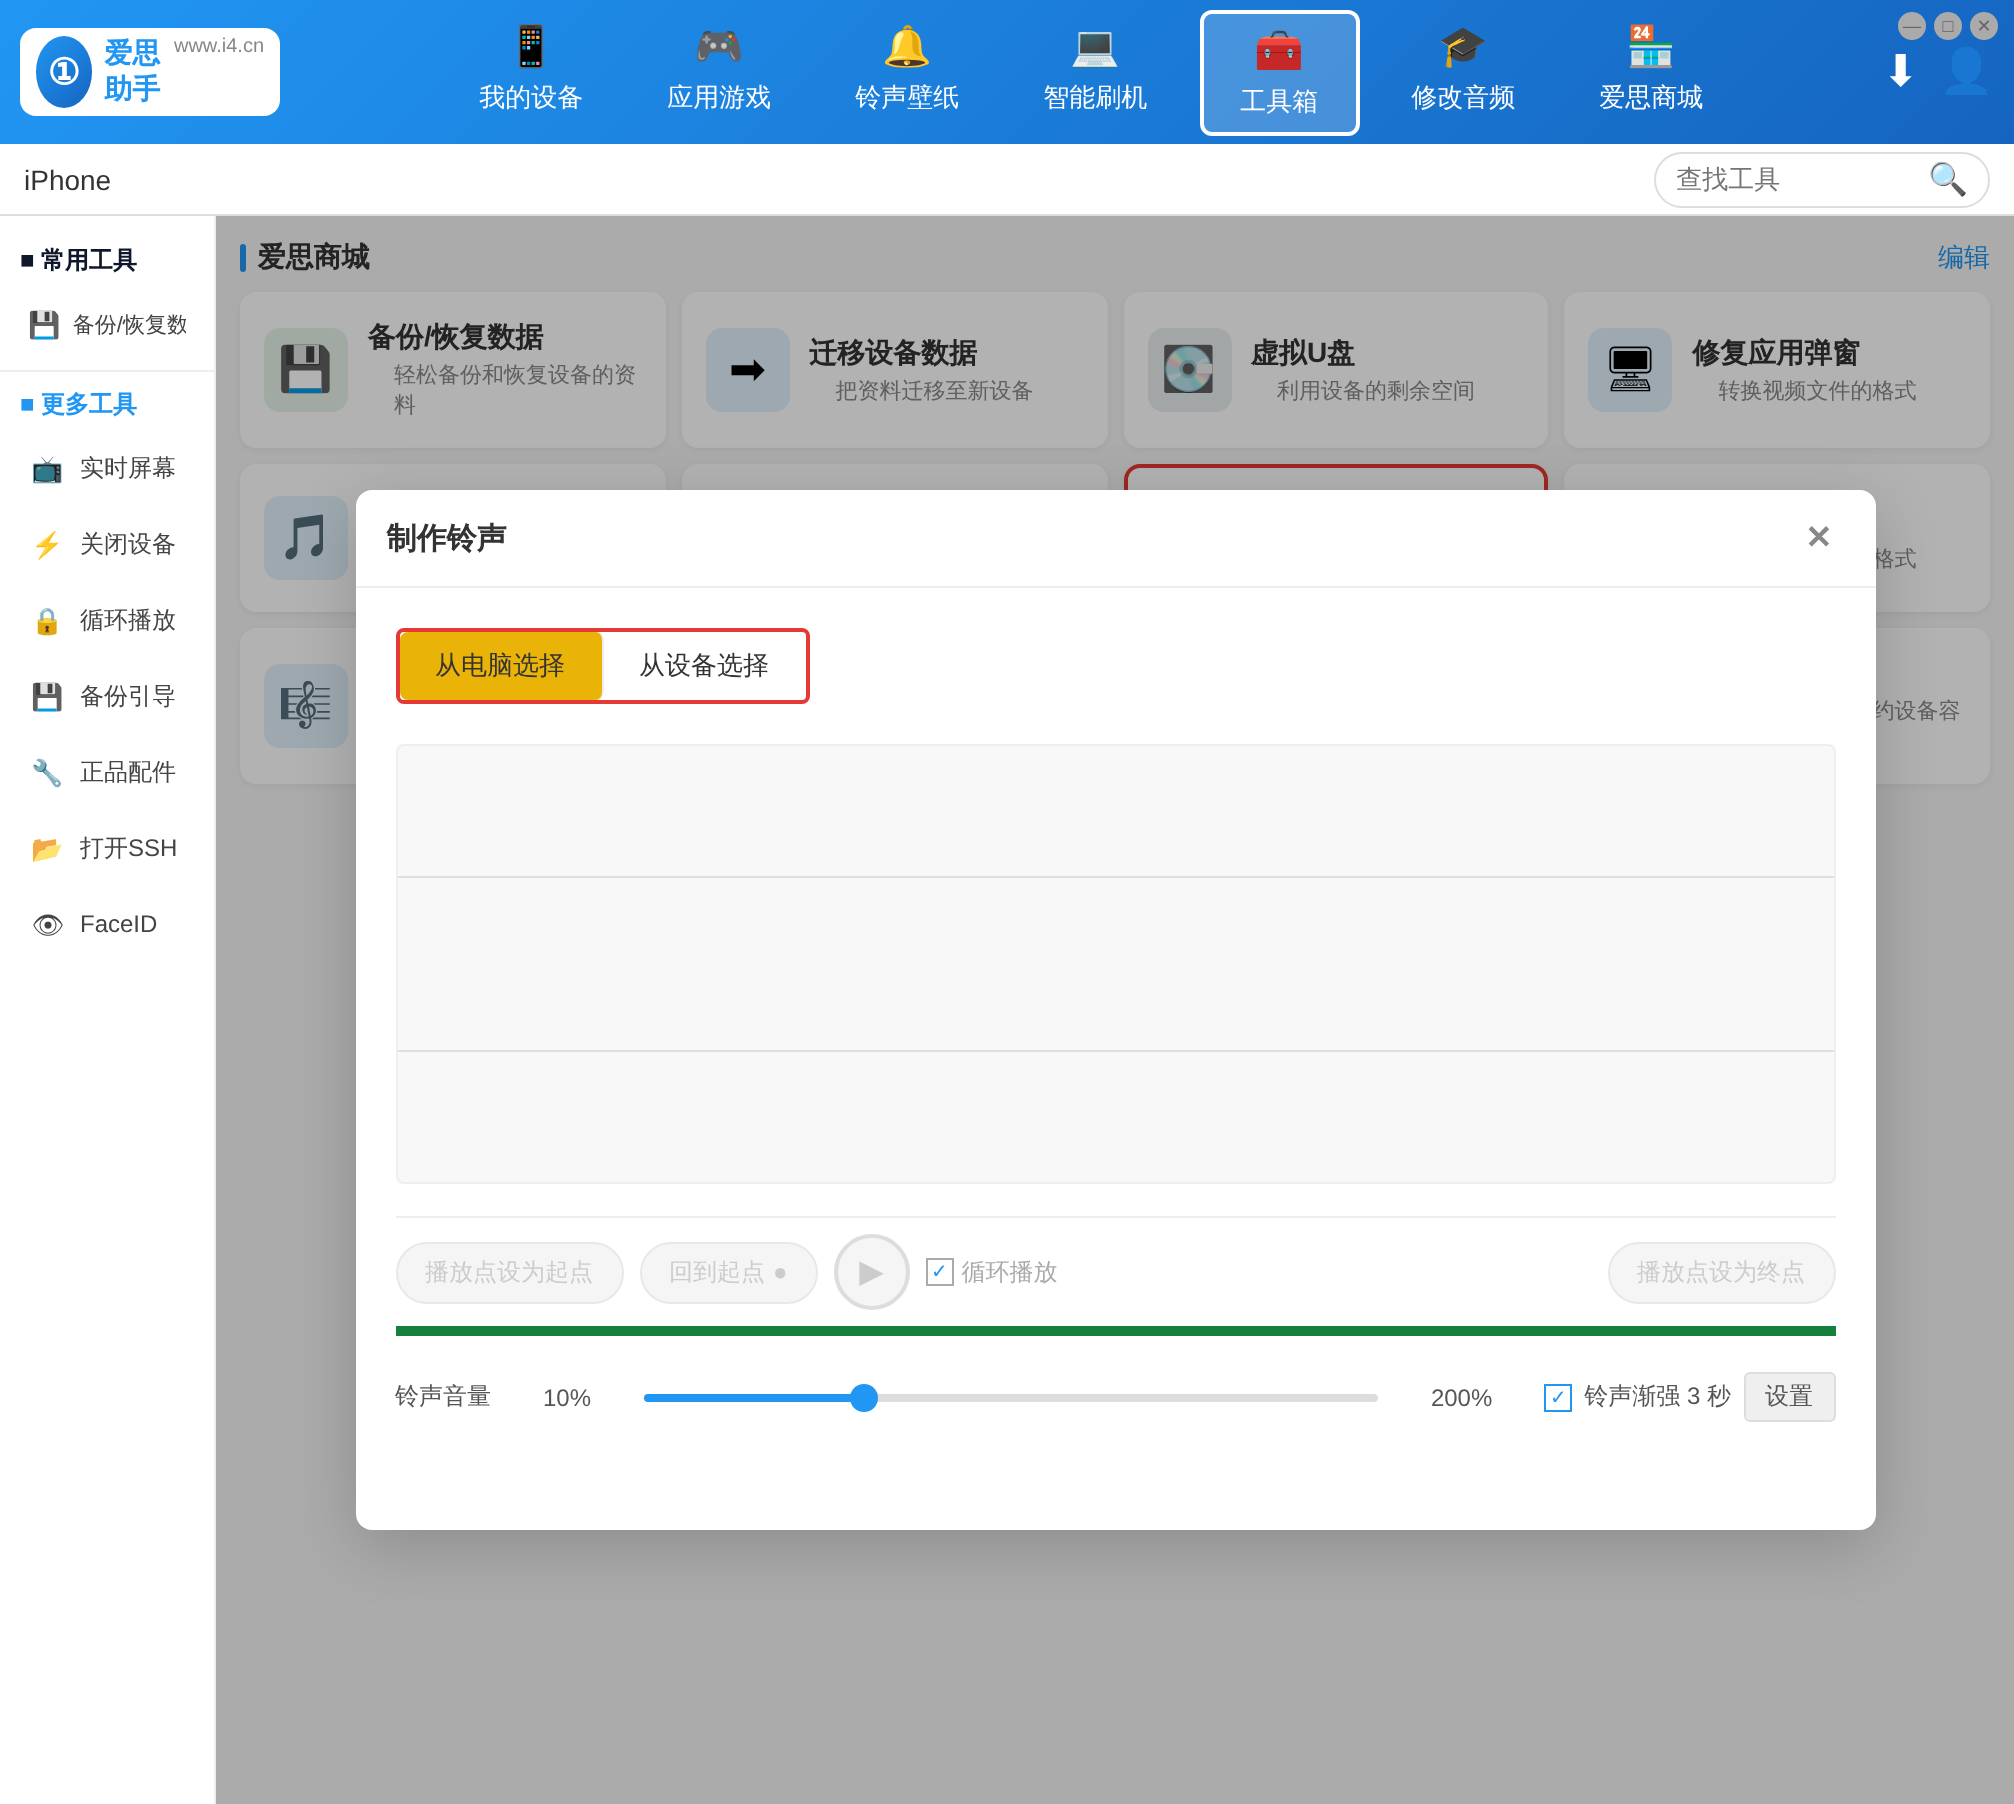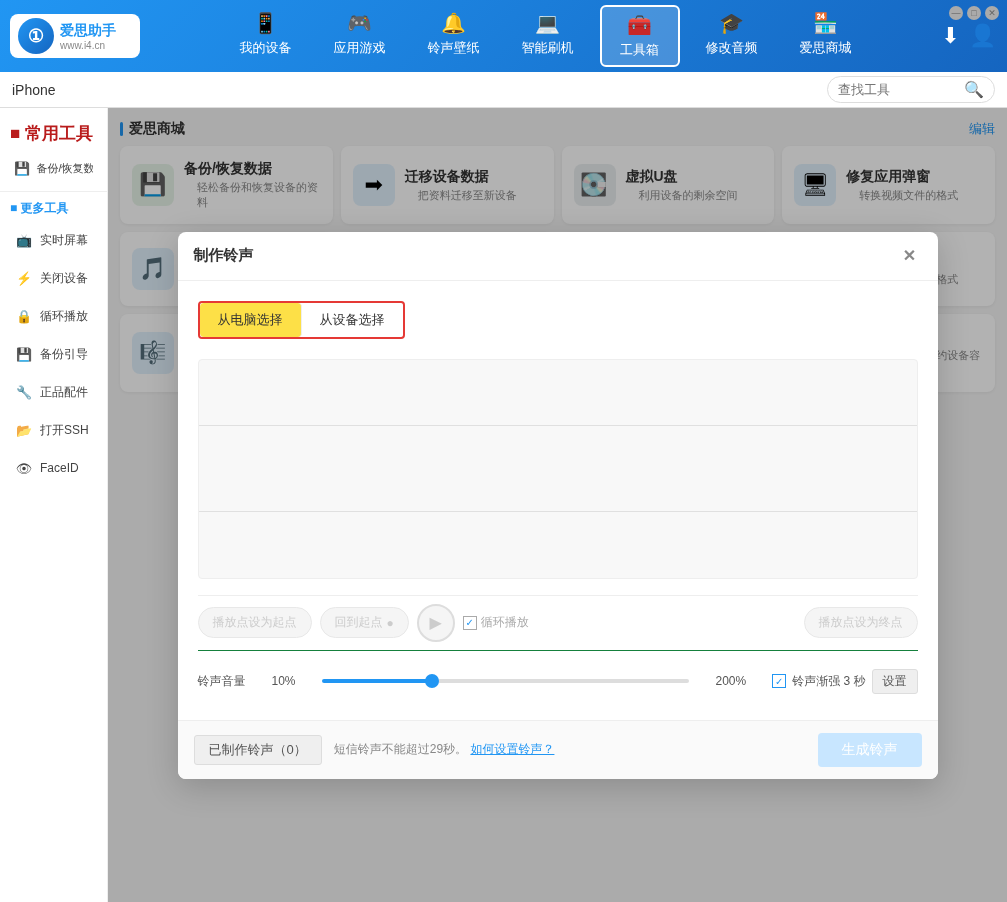--- a/index.html
+++ b/index.html
@@ -12,21 +12,21 @@
     }
     .logo-area {
       display: flex; align-items: center; width: 130px;
       background: #fff; border-radius: 8px; padding: 4px 8px; margin-right: 10px;
     }
     .logo-icon {
       width: 36px; height: 36px; background: linear-gradient(135deg, #2196F3, #1565C0);
       border-radius: 50%; display: flex; align-items: center; justify-content: center;
       color: #fff; font-weight: bold; font-size: 18px; margin-right: 6px;
     }
-    .logo-text { display: flex; flex-direction: column; }
+    .logo-text { display: flex; flex-direction: row; }
     .logo-title { font-size: 14px; font-weight: bold; color: #2196F3; }
     .logo-url { font-size: 10px; color: #888; }
 
     .nav-items { display: flex; flex: 1; justify-content: center; gap: 10px; }
     .nav-item {
       display: flex; flex-direction: column; align-items: center; color: #fff;
       cursor: pointer; padding: 6px 16px; border-radius: 6px; min-width: 80px;
       font-size: 13px; gap: 4px;
     }
     .nav-item.active { background: rgba(255,255,255,0.2); }
@@ -53,21 +53,21 @@
 
     
     .main-area { display: flex; height: calc(902px - 72px - 36px); }
 
     
     .sidebar {
       width: 108px; background: #fff; border-right: 1px solid #eee;
       display: flex; flex-direction: column; padding: 8px 0; overflow: hidden;
     }
     .sidebar-section-title {
-      font-size: 17px; color: #b91c1c; padding: 6px 10px 4px; font-weight: bold;
+      font-size: 12px; color: #0f172a; padding: 6px 10px 4px; font-weight: bold;
     }
     .sidebar-item {
       display: flex; align-items: center; padding: 8px 10px; cursor: pointer;
       font-size: 12px; color: #444; gap: 6px; border-radius: 4px; margin: 1px 4px;
     }
     .sidebar-item-icon { width: 20px; height: 20px; border-radius: 4px; display: flex; align-items: center; justify-content: center; font-size: 13px; }
     .more-tools { font-size: 12px; color: #2196F3; padding: 8px 10px 4px; font-weight: bold; border-top: 1px solid #eee; margin-top: 4px; }
 
     
     .content { flex: 1; background: #f5f5f5; overflow: auto; padding: 12px; position: relative; }
@@ -118,21 +118,21 @@
     .btn-from-device {
       background: #fff; border: 2px solid #e53935; color: #333;
     }
 
     .audio-preview {
       background: #f8f8f8; border: 1px solid #eee; border-radius: 4px;
       height: 220px; margin-bottom: 16px; position: relative;
     }
 
     .playback-controls {
-      display: flex; align-items: center; gap: 8px; padding: 8px 0; border-top: 1px solid #eee; border-bottom: 1px solid #15803d;
+      display: flex; align-items: center; gap: 8px; padding: 8px 0; border-top: 1px solid #eee; border-bottom: 5px solid #15803d;
       margin-bottom: 12px;
     }
     .ctrl-btn {
       padding: 6px 14px; border-radius: 20px; border: 1px solid #ddd; background: #f5f5f5;
       font-size: 12px; color: #aaa; cursor: pointer; display: flex; align-items: center; gap: 4px;
     }
     .ctrl-btn.disabled { color: #ccc; border-color: #e8e8e8; }
     .play-btn {
       width: 38px; height: 38px; border-radius: 50%; border: 2px solid #ddd;
       background: #f5f5f5; display: flex; align-items: center; justify-content: center;
@@ -389,21 +389,21 @@
 
     <div class="dialog-overlay">
       <div class="dialog">
         <div class="dialog-header">
           <span>制作铃声</span>
           <div class="dialog-close">✕</div>
         </div>
         <div class="dialog-body">
           <div class="dialog-prompt">
             <div style="border: 2px solid #e53935; border-radius: 4px; display: flex; overflow: hidden;">
-              <button class="btn-from-pc" style="border: none; border-right: 1px solid #eee; background: #fde047; padding: 8px 18px; font-size: 13px; cursor: pointer;">从电脑选择</button>
+              <button class="btn-from-pc" style="border: none; border-right: 1px solid #eee; background: #eab308; padding: 8px 18px; font-size: 13px; cursor: pointer;">从电脑选择</button>
               <button class="btn-from-device" style="border: none; background: #fff; padding: 8px 18px; font-size: 13px; cursor: pointer;">从设备选择</button>
             </div>
           </div>
 
           <div class="audio-preview">
             <div style="position: absolute; top: 30%; left: 0; right: 0; height: 1px; background: #e0e0e0;"></div>
             <div style="position: absolute; bottom: 30%; left: 0; right: 0; height: 1px; background: #e0e0e0;"></div>
           </div>
 
           <div class="playback-controls">
@@ -430,25 +430,17 @@
             </div>
             <span>200%</span>
             <div class="loop-setting">
               <div class="loop-checkbox">✓</div>
               <span>铃声渐强 3 秒</span>
               <button class="setting-btn">设置</button>
             </div>
           </div>
         </div>
 
-        <div class="dialog-footer">
-          <button class="made-count">已制作铃声（0）</button>
-          <span class="sms-notice">
-            <span>短信铃声不能超过29秒。</span>
-            <span class="sms-link">如何设置铃声？</span>
-          </span>
-          <button class="generate-btn disabled">生成铃声</button>
-        </div>
       </div>
     </div>
 
   </div>
 </div>
 
 </body></html>

